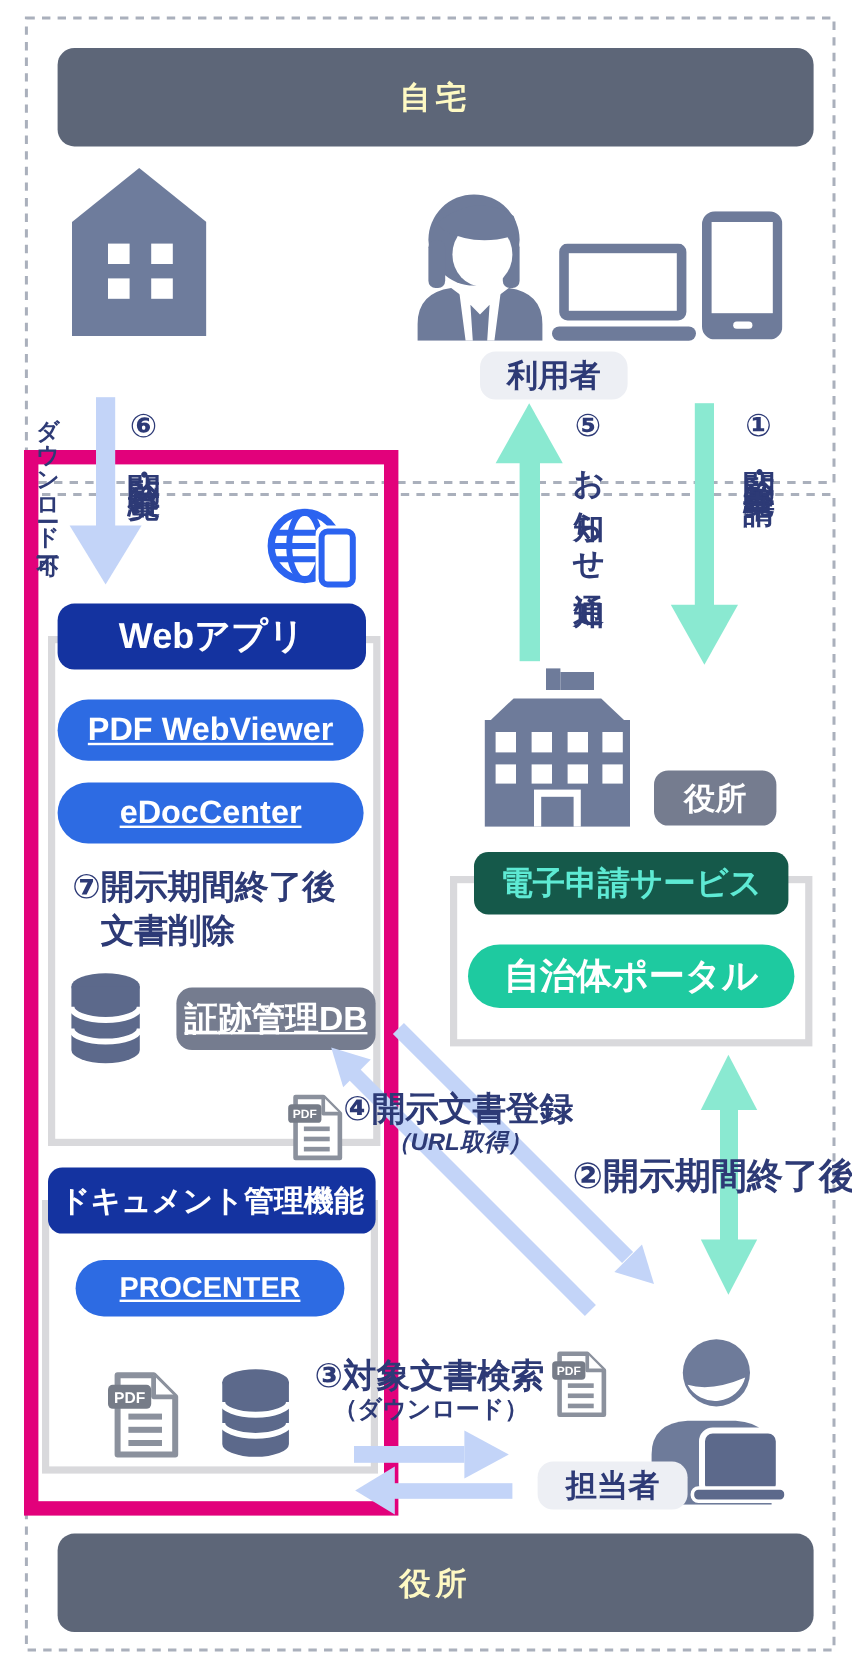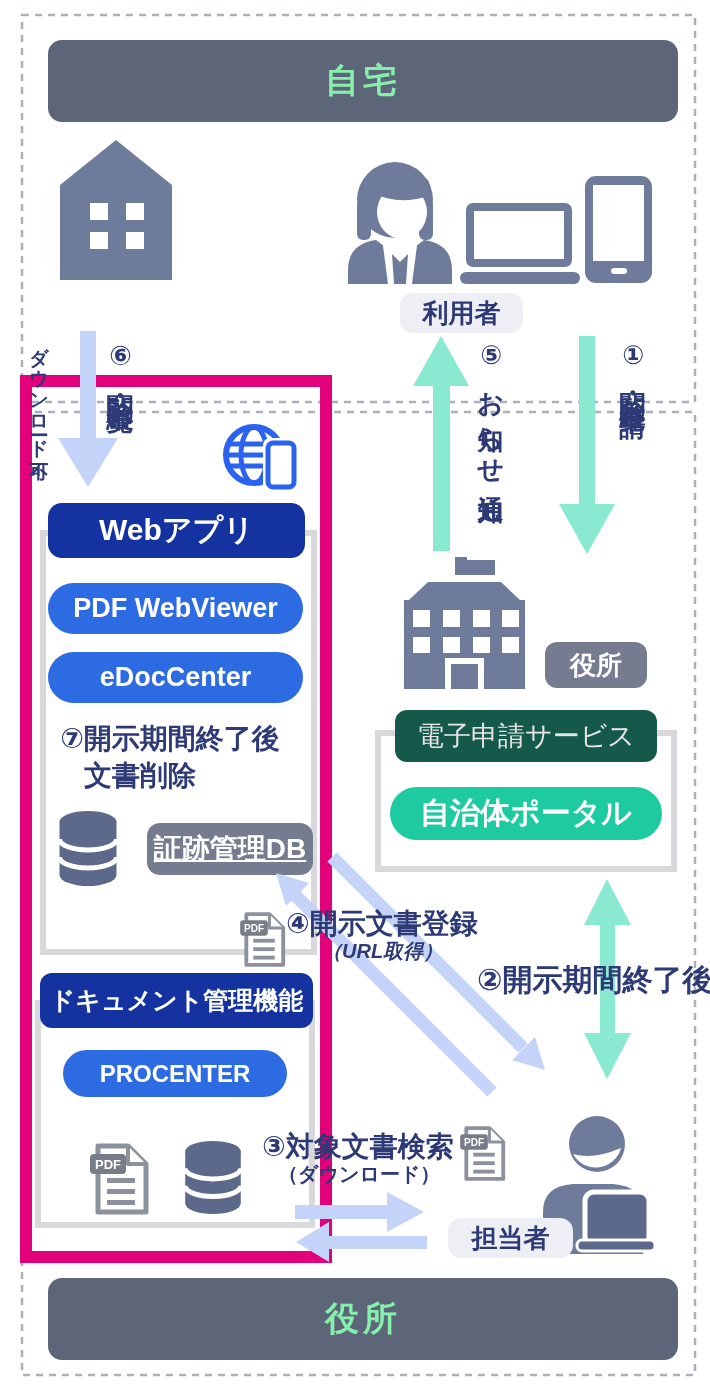--- a/index.html
+++ b/index.html
@@ -7,31 +7,31 @@
     --green-dark:#15594a; --teal:#1ecaa0; --mint:#8ae9d1;
     --lavender:#c3d4f8; --slate:#6e7b9a; --slate-dark:#5c698b;
     --banner-gray:#5d6678; --tag-gray:#757c8f; --text-navy:#2d3a76;
     --soft-bg:#edeff4; --box-border:#d9d9dc; --dash:#aab0bc;
   }
   html,body{margin:0;padding:0;background:#fff;}
   body{font-family:"Liberation Sans","DejaVu Sans",sans-serif;}
   .stage{position:relative;width:710px;height:1394px;background:#fff;overflow:hidden;}
   .abs{position:absolute;}
   .layer{position:absolute;left:0;top:0;width:710px;height:1394px;}
-  .banner{background:var(--banner-gray);color:#86efac;border-radius:14px;
+  .banner{background:var(--banner-gray);color:#fef9c3;border-radius:14px;
           display:flex;align-items:center;justify-content:center;
-          font-size:34px;font-weight:bold;letter-spacing:4px;z-index:1;}
+          font-size:26px;font-weight:bold;letter-spacing:4px;z-index:1;}
   .pinkbox{border:12px solid var(--accent-pink);z-index:2;}
   .graybox{border:6px solid var(--box-border);background:#fff;z-index:3;}
   .navy-btn{background:var(--navy);color:#fff;border-radius:14px;display:flex;
             align-items:center;justify-content:center;font-weight:bold;z-index:4;}
   .blue-pill{background:var(--blue);color:#fff;border-radius:27px;display:flex;
-            align-items:center;justify-content:center;font-weight:bold;z-index:4;}
-  .green-hdr{background:var(--green-dark);color:#e5e5e5;border-radius:12px;display:flex;
-            align-items:center;justify-content:center;font-weight:normal;z-index:4;}
+            align-items:center;justify-content:center;font-weight:bold;z-index:4;text-decoration:underline;}
+  .green-hdr{background:var(--green-dark);color:#5eead4;border-radius:12px;display:flex;
+            align-items:center;justify-content:center;font-weight:bold;z-index:4;}
   .teal-pill{background:var(--teal);color:#fff;border-radius:27px;display:flex;
             align-items:center;justify-content:center;font-weight:bold;z-index:4;}
   .gray-tag{background:var(--tag-gray);color:#fff;border-radius:13px;display:flex;
             align-items:center;justify-content:center;font-weight:bold;z-index:4;}
   .soft-tag{background:var(--soft-bg);color:var(--text-navy);border-radius:13px;display:flex;
             align-items:center;justify-content:center;font-weight:bold;z-index:4;}
   .icon{z-index:4;}
   .note{color:var(--text-navy);font-weight:bold;z-index:6;white-space:nowrap;}
   .vlabel{writing-mode:vertical-rl;text-orientation:mixed;line-height:1;
           color:var(--text-navy);font-weight:bold;letter-spacing:3px;z-index:6;}

